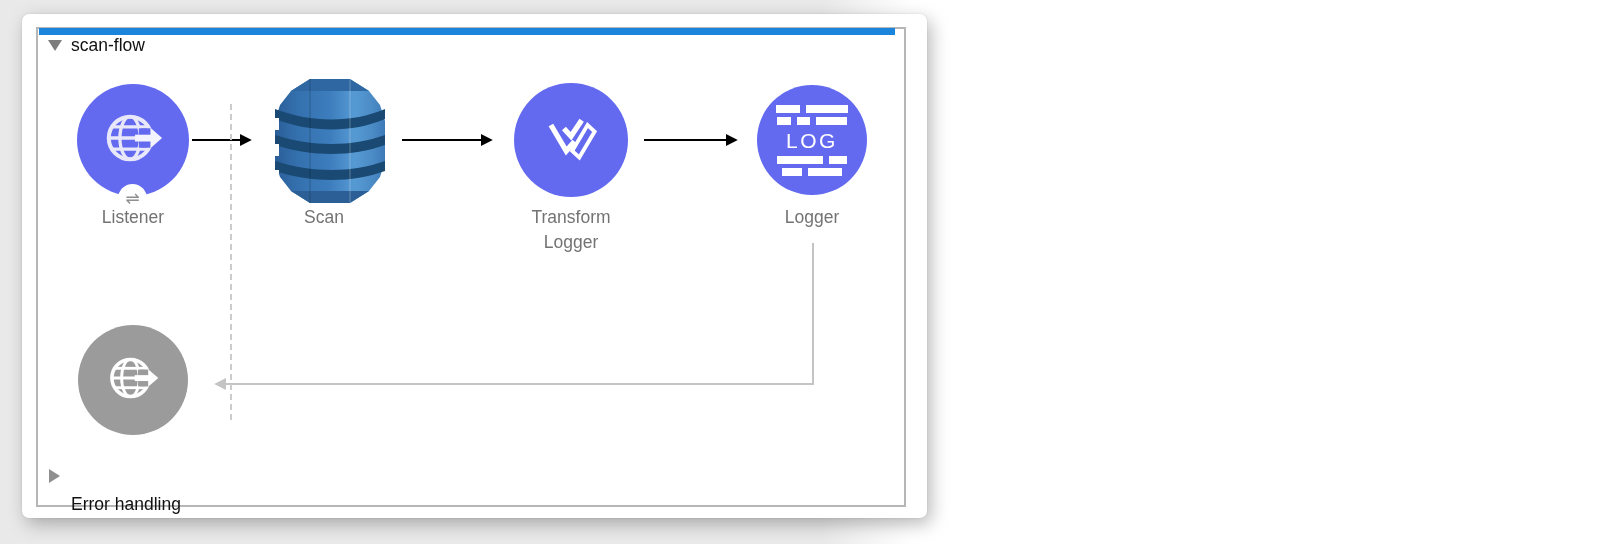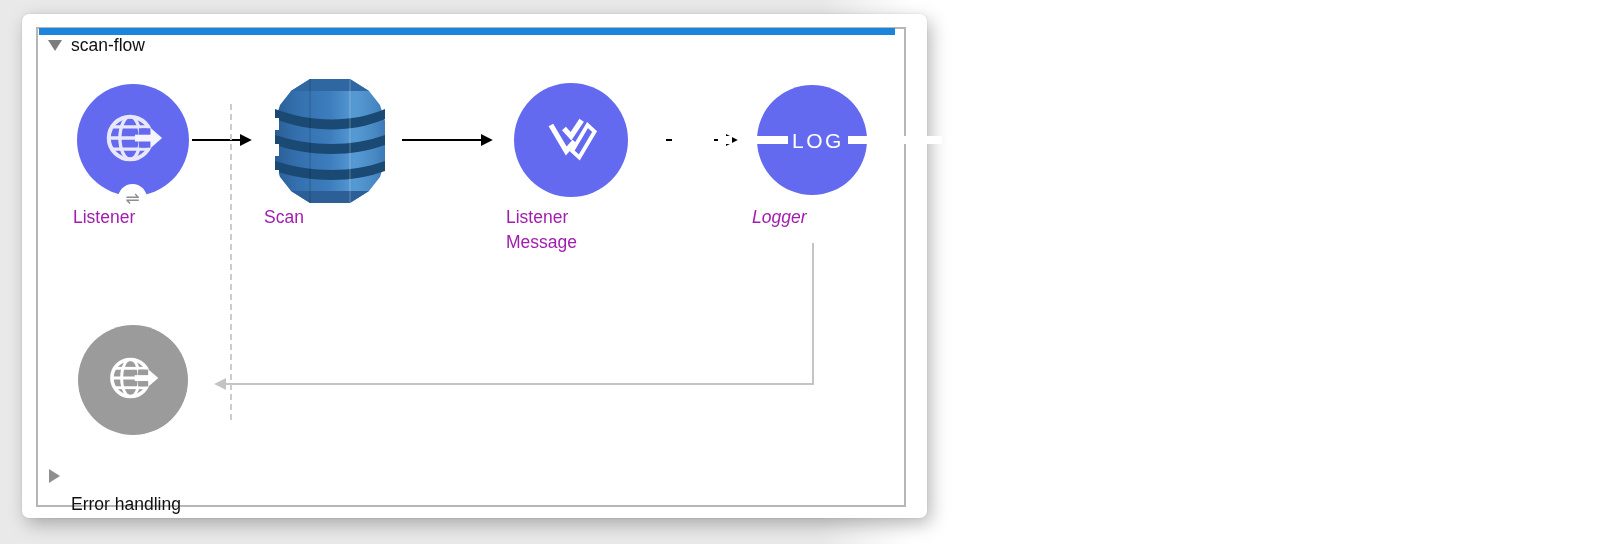--- a/index.html
+++ b/index.html
@@ -59,35 +59,35 @@
   .n-errsrc   { left:78px;  top:325px; width:110px; height:110px; }
   .n-scan     { position:absolute; left:272px; top:77px; width:116px; height:128px; }
   .badge {
     position:absolute; left:118px; top:184px; width:29px; height:29px;
     background:#ffffff; border-radius:50%;
     display:flex; align-items:center; justify-content:center;
     font-size:17px; color:#8f8f8f; line-height:1;
   }
   .node-label {
     position:absolute; top:205px; font-size:17.5px; line-height:25px;
-    text-align:left; color:#a21caf;
+    text-align:center; color:#737373;
   }
   .l-listener { left:73px;  width:120px; }
   .l-scan     { left:264px; width:120px; }
   .l-transform{ left:506px; width:130px; }
-  .l-logger   { left:752px; width:120px;font-style:italic; }
+  .l-logger   { left:752px; width:120px; }
   
   .dashed-line {
     position:absolute; left:230px; top:104px; height:316px; width:0;
     border-left:2px dashed #cccccc;
   }
   
   .connectors { position:absolute; left:0; top:0; pointer-events:none; }
   
-  .log-icon { display:flex; align-items:center; gap:4px; }
+  .log-icon { display:flex; flex-direction:column; align-items:center; gap:4px; }
   .log-row { display:flex; gap:6px; align-items:center; }
   .log-bar { height:8px; background:#ffffff; }
   .log-text {
     color:#ffffff; font-size:21px; letter-spacing:2.5px;
     line-height:23px; font-family:"Liberation Sans","DejaVu Sans",sans-serif;
   }
 </style>
 </head>
 <body>
 
@@ -174,21 +174,21 @@
     <span>
       <svg width="60" height="52" viewBox="0 0 100 88">
         <g stroke="#ffffff" fill="none" stroke-width="9" stroke-linejoin="miter">
           <path d="M16 22 L42 66 L56 50"></path>
           <path d="M38 28 L50 41 L68 14"></path>
         </g>
         <path d="M52 66 L78 22 L90 33 L64 77 Z" stroke="#ffffff" stroke-width="6.5" fill="none"></path>
       </svg>
     </span>
   </div>
-  <div class="node-label l-transform">Listener Message</div>
+  <div class="node-label l-transform">Transform Logger</div>
 
   <div class="node purple n-logger">
     <span class="log-icon">
       <span class="log-row">
           <span class="log-bar" style="width:24px"></span>
           <span class="log-bar" style="width:42px"></span>
         </span>
       <span class="log-row">
           <span class="log-bar" style="width:14px"></span>
           <span class="log-bar" style="width:13px"></span>

